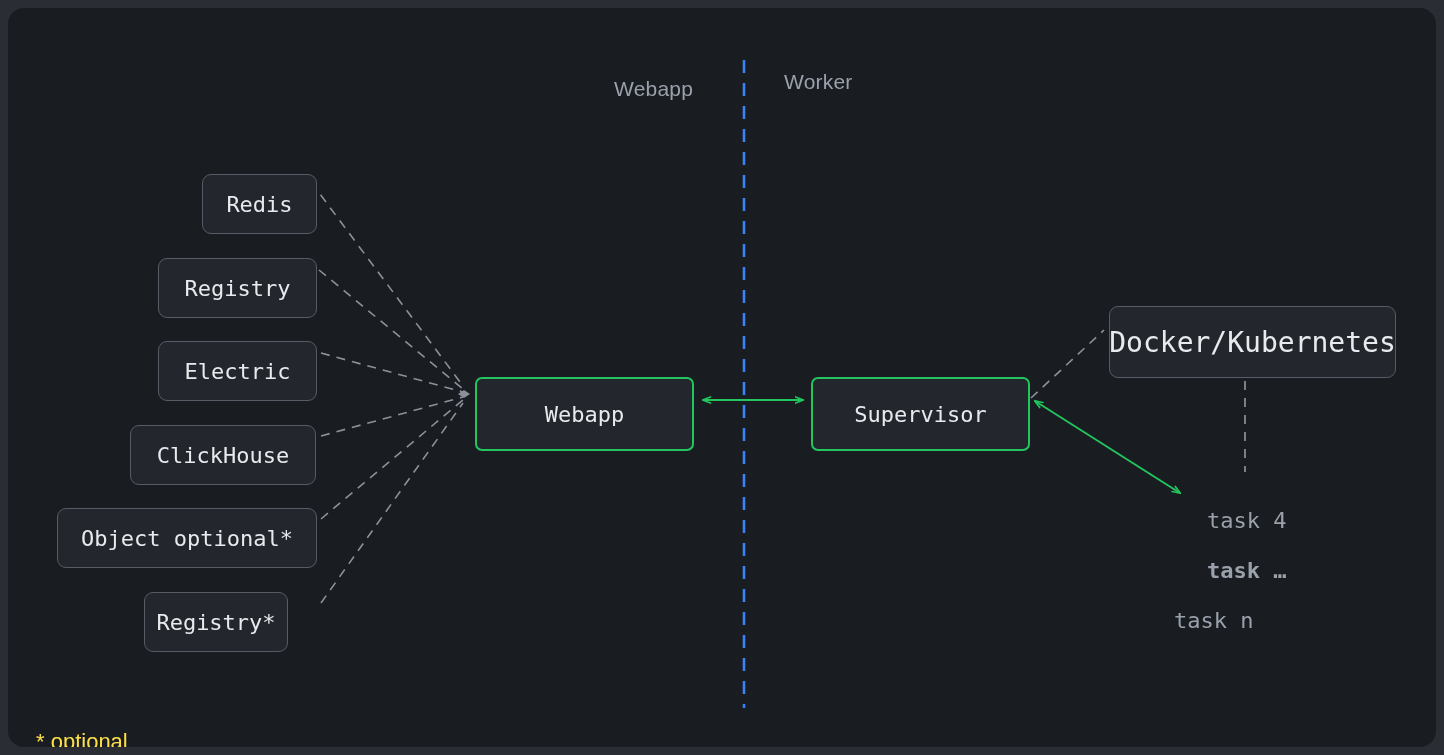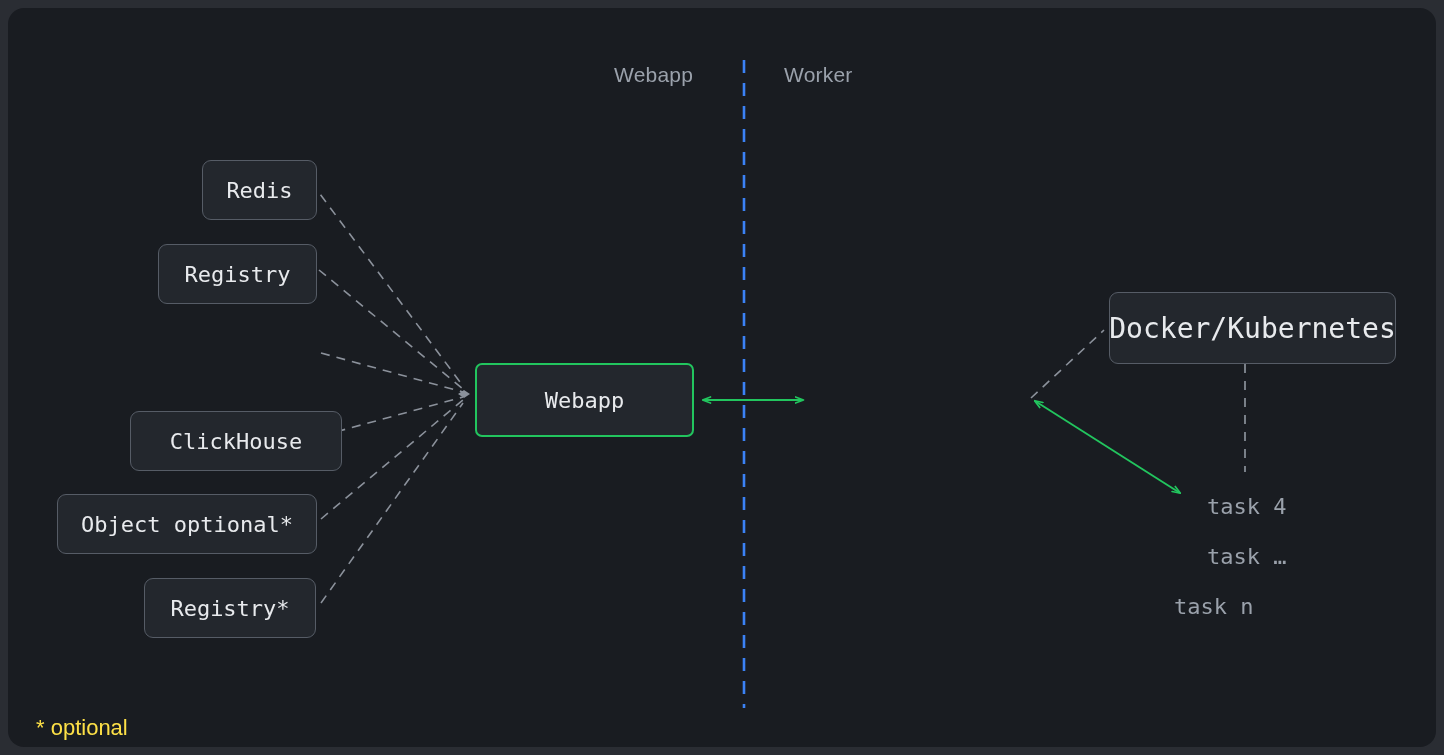--- a/index.html
+++ b/index.html
@@ -27,33 +27,33 @@
 
   
   .layer {
     position: absolute;
     left: 0;
     top: 0;
     width: 1428px;
     height: 739px;
     pointer-events: none;
   }
-  .layer > * { pointer-events: auto; }
+  .layer > * { pointer-events: auto; margin-top: 14px; }
 
   
   .lane-label {
     position: absolute;
     font-family: "Liberation Sans", sans-serif;
     font-size: 21px;
     color: #9aa1ab;
     letter-spacing: 0.2px;
     white-space: nowrap;
   }
   #lane-webapp { left: 606px; top: 55px; }
-  #lane-worker { left: 776px; top: 55px; }
+  #lane-worker { left: 776px; top: 48px; }
 
   
   .node {
     position: absolute;
     box-sizing: border-box;
     background: #23272d;
     border: 1px solid #565c66;
     border-radius: 9px;
     color: #e8eaed;
     font-family: "DejaVu Sans Mono", monospace;
@@ -66,41 +66,41 @@
   }
   .node.green {
     border: 2px solid #22c55e;
     border-radius: 7px;
   }
 
   
   #node-redis        { left: 194px; top: 152px; width: 115px; height: 60px; }
   #node-postgres     { left: 150px; top: 236px; width: 159px; height: 60px; }
   #node-electric     { left: 150px; top: 319px; width: 159px; height: 60px; }
-  #node-clickhouse   { left: 122px; top: 403px; width: 212px; height: 60px; }
+  #node-clickhouse   { left: 122px; top: 403px; width: 186px; height: 60px; }
   #node-objectstorage{ left:  49px; top: 486px; width: 260px; height: 60px; }
-  #node-registry     { left: 136px; top: 570px; width: 172px; height: 60px; }
+  #node-registry     { left: 136px; top: 570px; width: 144px; height: 60px; }
 
   
   #node-webapp     { left: 467px; top: 355px; width: 219px; height: 74px; }
   #node-supervisor { left: 803px; top: 355px; width: 219px; height: 74px; }
 
   
   #node-docker { left: 1101px; top: 284px; width: 287px; height: 72px; font-size: 28px; }
 
   
   .task-label {
     position: absolute;
     font-family: "DejaVu Sans Mono", monospace;
     font-size: 22px;
     color: #9aa1ab;
     white-space: nowrap;
   }
   #task-0 { left: 1199px; top: 486px; }
-  #task-1 { left: 1199px; top: 536px; }
+  #task-1 { left: 1199px; top: 536px; font-weight: bold; }
   #task-2 { left: 1166px; top: 586px; }
 
   
   #footnote {
     position: absolute;
     left: 28px;
     top: 707px;
     font-family: "Liberation Sans", sans-serif;
     font-size: 22px;
     color: #fde047;
@@ -153,25 +153,27 @@
     <line x1="1237" y1="356" x2="1237" y2="464" stroke="#8b919b" stroke-width="1.7" stroke-dasharray="9 8" fill="none"></line>
   </svg>
 
   <div class="layer">
 
     <div class="lane-label" id="lane-webapp">Webapp</div>
     <div class="lane-label" id="lane-worker">Worker</div>
 
     <div class="node" id="node-redis">Redis</div>
     <div class="node" id="node-postgres">Registry</div>
+    <div class="node" id="node-electric">Electric</div>
     <div class="node" id="node-clickhouse">ClickHouse</div>
     <div class="node" id="node-objectstorage">Object optional*</div>
     <div class="node" id="node-registry">Registry*</div>
 
     <div class="node green" id="node-webapp">Webapp</div>
+    <div class="node green" id="node-supervisor">Supervisor</div>
 
     <div class="node" id="node-docker">Docker/Kubernetes</div>
 
     <div class="task-label" id="task-0">task 4</div>
     <div class="task-label" id="task-1">task …</div>
     <div class="task-label" id="task-2">task n</div>
 
     <div id="footnote">* optional</div>
 
   </div>

